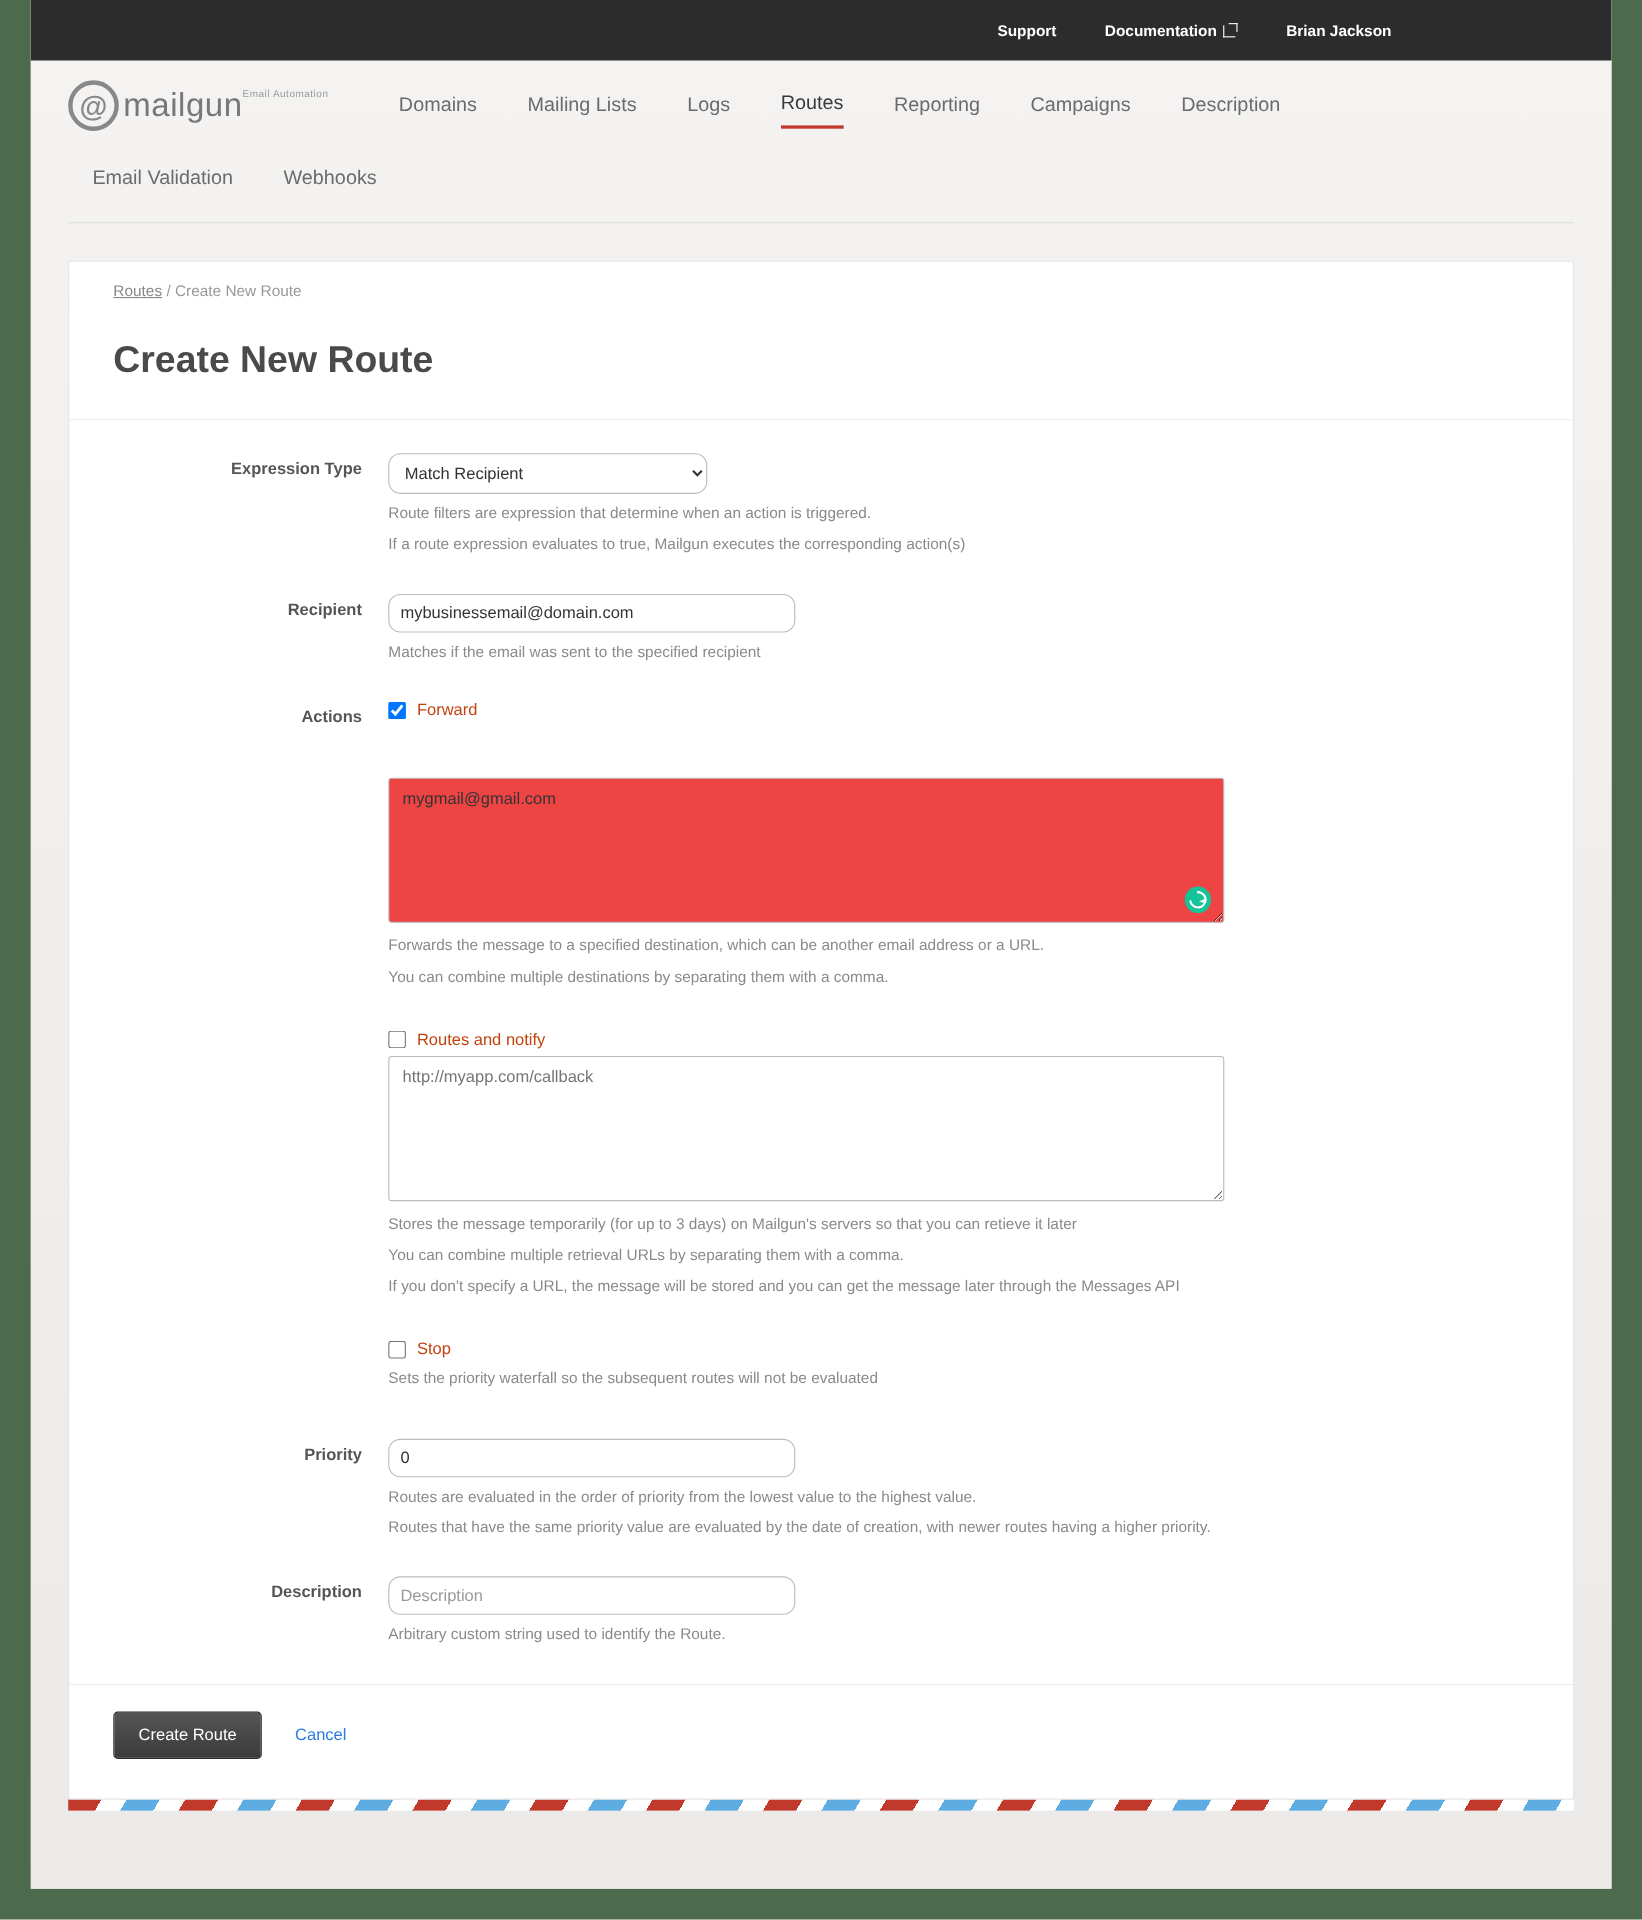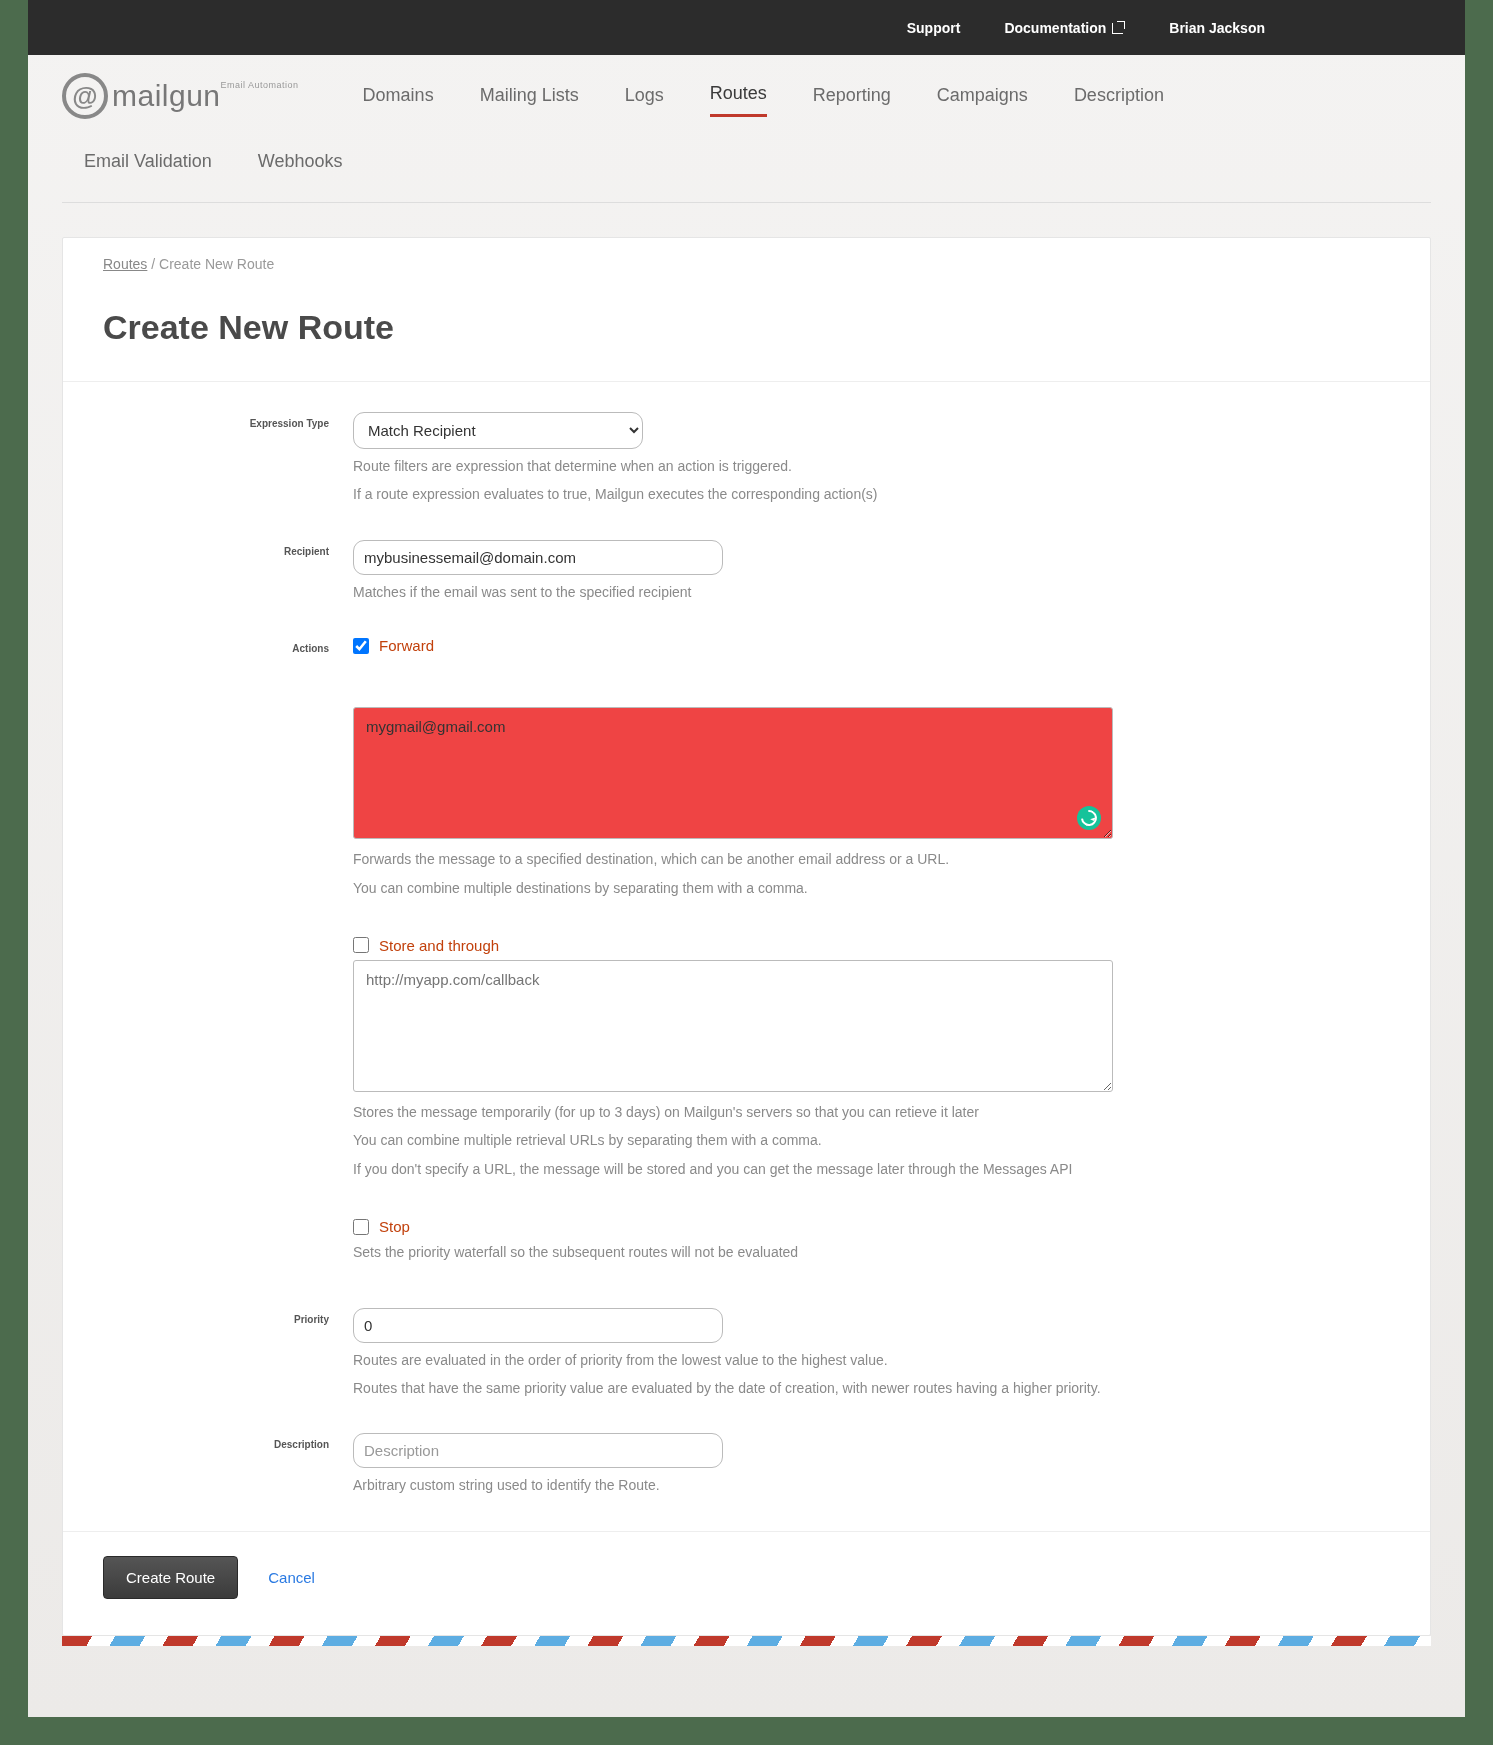--- a/index.html
+++ b/index.html
@@ -127,21 +127,21 @@
   }
   .row {
     display:flex;
     margin-bottom: 34px;
   }
   .label {
     width: 250px;
     text-align:right;
     padding-right: 24px;
     font-weight:600;
-    font-size:10px;
+    font-size:15px;
     color:#555;
     padding-top:6px;
   }
   .field {
     flex:1;
     max-width: 760px;
   }
   .help {
     color:#8a8a8a;
     font-size:14px;
@@ -328,21 +328,21 @@
               <textarea class="area filled" style="">mygmail@gmail.com</textarea>
               <div class="grammarly"></div>
             </div>
             <div class="help">Forwards the message to a specified destination, which can be another email address or a URL.</div>
             <div class="help">You can combine multiple destinations by separating them with a comma.</div>
           </div>
 
           <div class="action-block">
             <div class="chk-line">
               <input type="checkbox" style="">
-              <span class="chk-label">Store and through</span>
+              <span class="chk-label">Routes and notify</span>
             </div>
             <textarea class="area" placeholder="http://myapp.com/callback" style=""></textarea>
             <div class="help">Stores the message temporarily (for up to 3 days) on Mailgun's servers so that you can retieve it later</div>
             <div class="help">You can combine multiple retrieval URLs by separating them with a comma.</div>
             <div class="help">If you don't specify a URL, the message will be stored and you can get the message later through the Messages API</div>
           </div>
 
           <div class="action-block" style="margin-bottom:10px;">
             <div class="chk-line">
               <input type="checkbox" style="">

